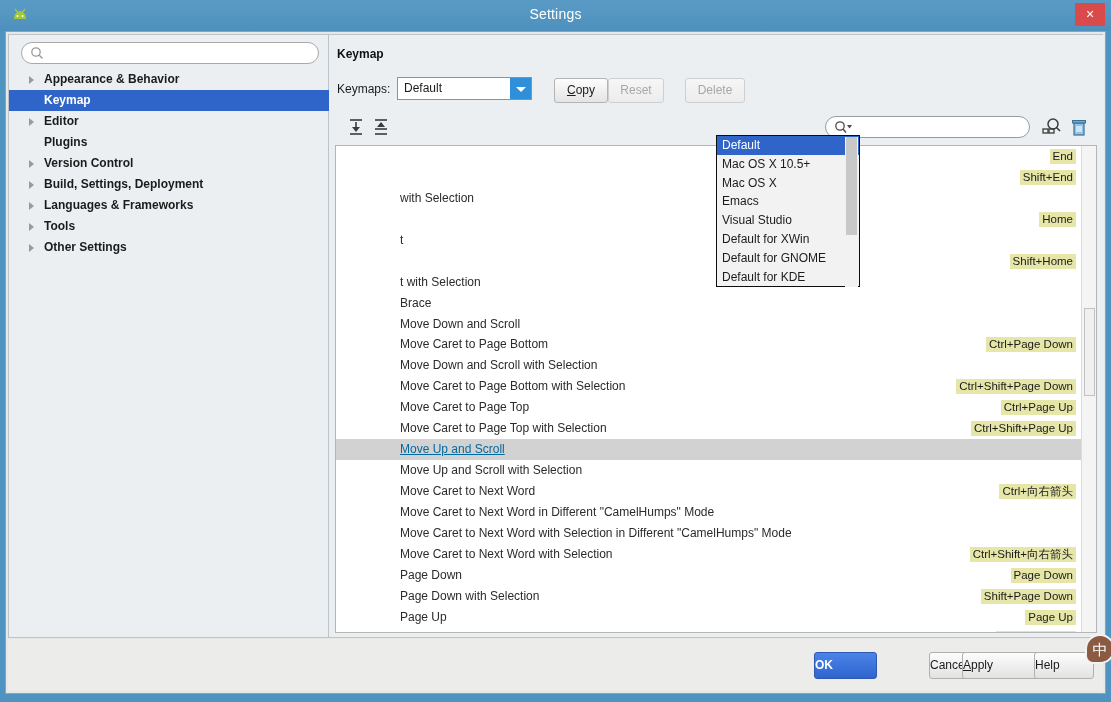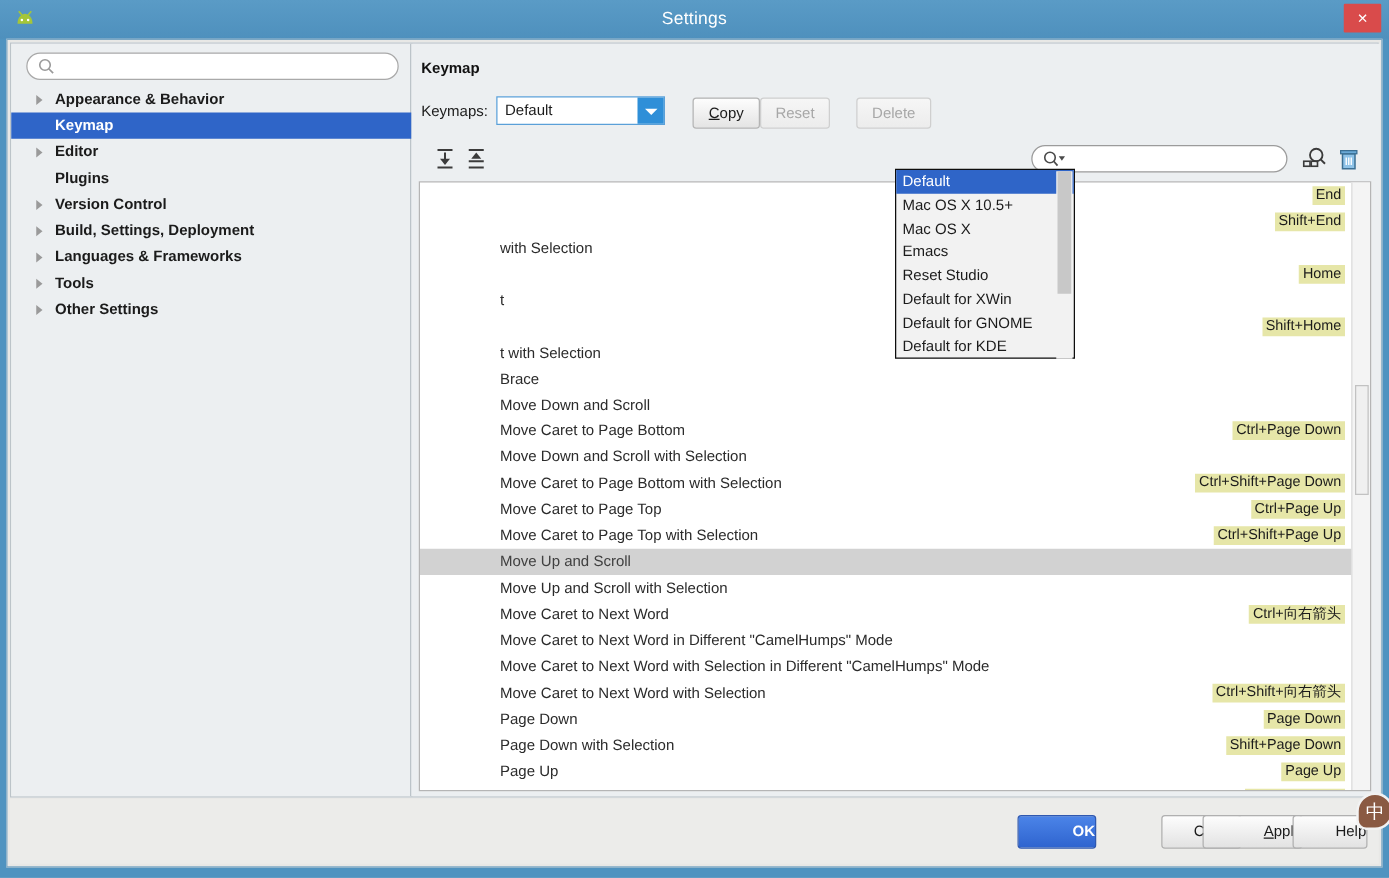--- a/index.html
+++ b/index.html
@@ -143,21 +143,21 @@
     position: absolute; left: 5px; top: 110px;
     width: 762px; height: 488px;
     background: #ffffff; border: 1px solid #b5b5b5;
   }
   #list-scroll { position: absolute; left: 0; top: 0; width: 746px; height: 486px; overflow: hidden; }
   .row { position: relative; height: 20.95px; line-height: 20.95px; white-space: nowrap; }
   .row .act {
     position: absolute; left: 64px; font-size: 12px; color: #2b2b2b;
   }
   .row.selected { background: #d2d2d2; }
-  .row.selected .act { color: #404040; }
+  .row.selected .act { color: #0369a1; text-decoration: underline; }
   .row .sc {
     position: absolute; right: 6px; top: 3px; height: 15px; line-height: 15px;
     background: #e6e6a8; color: #1b1b1b; font-size: 11.5px; padding: 0 3px;
   }
   
   #vscroll {
     position: absolute; right: 0px; top: 0px; width: 15px; height: 486px;
     background: #f4f4f4; border-left: 1px solid #dcdcdc;
   }
   #vthumb {
@@ -185,24 +185,24 @@
     position: absolute; left: 1px; top: 0px; width: 11px; height: 98px;
     background: #c8c8c8;
   }
   
   #buttonbar {
     position: absolute; left: 2px; top: 607px; width: 1095px; height: 52px;
     background: #ececea;
   }
   .bbtn {
     position: absolute; top: 13px; height: 27px;
-    border-radius: 3px; font-size: 12px; line-height: 25px; text-align: right;
+    border-radius: 3px; font-size: 12px; line-height: 25px; text-align: left;
     cursor: pointer;
     background: linear-gradient(180deg,#fdfdfd 0%,#e2e2e2 100%);
-    border: 1px solid #b0b0b0; color: #1b1b1b; padding-left: 25px;
+    border: 1px solid #b0b0b0; color: #1b1b1b;
   }
   #ok-btn {
     background: linear-gradient(180deg,#4b84e8 0%,#2f64cf 100%);
     border: 1px solid #2f58b0; color: #ffffff; font-weight: bold;
   }
   #ime-badge {
     position: absolute; left: 1085px; top: 634px; width: 30px; height: 30px;
     border-radius: 50% 50% 50% 8px;
     background: #8a5a43; border: 2px solid #f2f2f2;
     color: #ffffff; font-size: 15px; text-align: center; line-height: 28px;
@@ -413,21 +413,21 @@
             <div id="vthumb"></div>
           </div>
         </div>
 
         <div id="dropdown">
           <div id="dd-list">
               <div class="dd-item selected">Default</div>
               <div class="dd-item">Mac OS X 10.5+</div>
               <div class="dd-item">Mac OS X</div>
               <div class="dd-item">Emacs</div>
-              <div class="dd-item">Reset Studio</div>
+              <div class="dd-item">Visual Studio</div>
               <div class="dd-item">Default for XWin</div>
               <div class="dd-item">Default for GNOME</div>
               <div class="dd-item">Default for KDE</div>
             </div>
           <div id="dd-scroll">
             <div id="dd-thumb"></div>
           </div>
         </div>
 
       </div>

